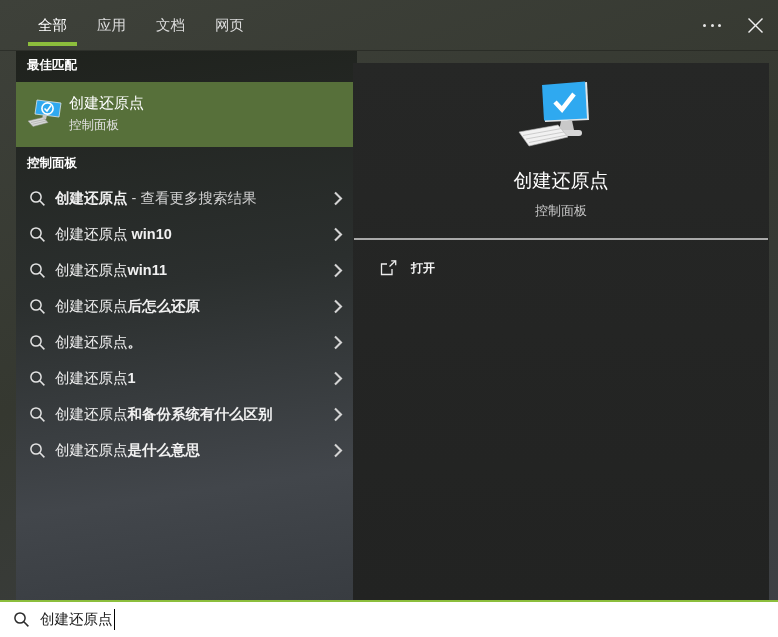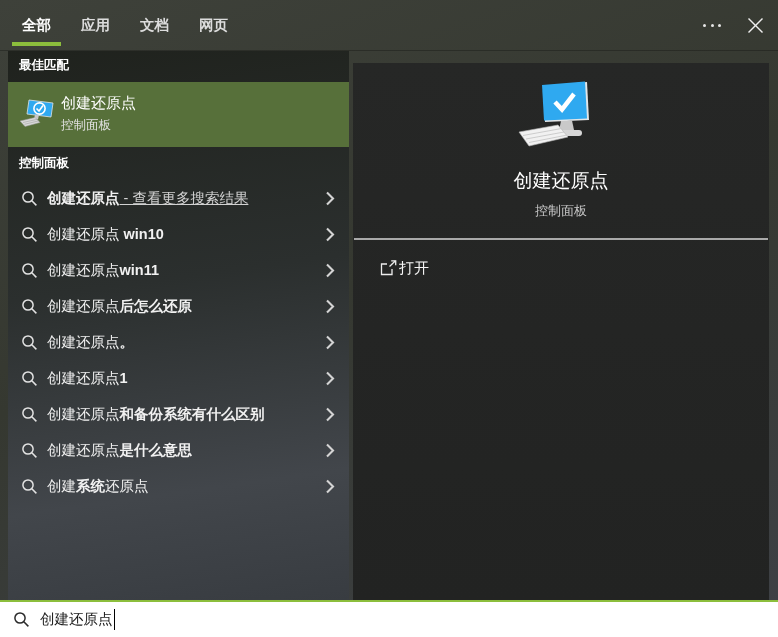--- a/index.html
+++ b/index.html
@@ -5,69 +5,69 @@
   * { margin:0; padding:0; box-sizing:border-box; }
   html,body { width:778px; height:637px; overflow:hidden; }
   body {
     font-family:"Liberation Sans","DejaVu Sans",sans-serif;
     background:linear-gradient(160deg,#3e413a 0%,#353830 45%,#3e4146 100%);
     position:relative; color:#f2f2f2;
   }
 
   
   .topbar { position:absolute; left:0; top:0; width:778px; height:51px;
-    display:flex; align-items:stretch; padding-left:22px;
-    border-bottom:1px solid rgba(0,0,0,0.25);font-weight:bold; }
+    display:flex; align-items:stretch; padding-left:38px;
+    border-bottom:1px solid rgba(0,0,0,0.25); }
   .tabs { display:flex; gap:30px; }
   .tab { position:relative; display:flex; align-items:center; gap:7px;
     font-size:14.5px; color:#dcdcdc; cursor:default; }
   .tab.active { color:#ffffff; }
   .tab.active::after { content:""; position:absolute; left:-10px; right:-10px;
     bottom:4px; height:4px; background:var(--accent); }
   .tri { width:0; height:0; border-left:4.5px solid transparent;
     border-right:4.5px solid transparent; border-top:5.5px solid #d8d8d8; }
   .win-controls { position:absolute; right:14px; top:0; height:51px;
     display:flex; align-items:center; gap:26px; }
   .dots { display:flex; gap:4.5px; align-items:center; }
   .dots i { width:3px; height:3px; border-radius:50%; background:#e6e6e6; display:block; }
 
   
-  .left-pane { position:absolute; left:8px; top:51px; width:341px; height:549px;
+  .left-pane { position:absolute; left:16px; top:51px; width:341px; height:549px;
     background:linear-gradient(172deg,#1f221d 0%,#2b2f2e 42%,#42464b 78%,#383c41 100%); }
   .section-header { position:absolute; left:11px; font-size:12.5px; font-weight:bold; color:#ffffff; }
   .hdr-best { top:6px; }
   .hdr-web  { top:104px; }
 
   .best-row { position:absolute; left:0; top:31px; width:341px; height:65px;
     background:var(--highlight); display:flex; align-items:center; cursor:default; }
   .best-icon { position:absolute; left:11px; top:15px; width:36px; height:34px; }
   .best-text { position:absolute; left:53px; top:12px; display:flex; flex-direction:column; gap:4px; }
   .best-title { font-size:15px; color:#ffffff; }
   .best-sub { font-size:12.5px; color:#e2e2e2; }
 
   .slist { position:absolute; left:0; top:129px; width:341px; }
   .sitem { height:36px; display:flex; align-items:center; padding:0 14px 0 13px; cursor:default; }
   .mag { width:17px; height:17px; color:#e3e3e3; flex:0 0 auto; display:flex; }
   .stext { margin-left:9px; font-size:14.5px; color:#f1f1f1; white-space:nowrap;
     overflow:hidden; flex:1 1 auto; }
   .stext .b { font-weight:bold; }
-  .stext .dim { color:#d2d2d2;text-decoration:underline; }
+  .stext .dim { color:#d2d2d2; }
   .chev { margin-left:auto; display:flex; flex:0 0 auto; }
 
   
   .right-panel { position:absolute; left:353px; top:63px; width:416px; height:537px;
     background:linear-gradient(180deg,#262726 0%,#222322 100%); text-align:center; }
   .big-icon { margin-top:17px; display:inline-block; }
   .pv-title { font-size:19px; color:#ffffff; margin-top:14px; }
   .pv-sub { font-size:13px; color:#c9c9c9; margin-top:8px; }
   .pv-divider { position:absolute; left:1px; right:1px; top:175px; height:2px; background:#a9a9a9; }
   .pv-open { position:absolute; left:0; top:191px; width:100%; height:28px;
     display:flex; align-items:center; padding-left:27px; cursor:default; }
   .open-icon { display:flex; width:17px; }
-  .open-label { margin-left:2px; font-size:15px; color:#f5f5f5; }
+  .open-label { margin-left:14px; font-size:12px; color:#f5f5f5;font-weight:bold; }
 
   
   .search-bar { position:absolute; left:0; top:600px; width:778px; height:37px;
     background:#ffffff; border-top:2.5px solid var(--accent);
     display:flex; align-items:center; padding-left:13px; }
   .search-bar .mag { color:#2b2b2b; width:18px; height:18px; }
   .query { margin-left:9px; font-size:14.5px; color:#191919; }
   .caret { display:inline-block; width:1.5px; height:21px; background:#000;
     margin-left:1px; vertical-align:-5px; }
 </style>
@@ -223,34 +223,20 @@
         </span>
       </div>
       <div class="sitem">
         <span class="mag">
           <svg width="17" height="17" viewBox="0 0 17 17">
             <circle cx="7" cy="7" r="5.1" fill="none" stroke="currentColor" stroke-width="1.5"></circle>
             <line x1="10.8" y1="10.8" x2="15.4" y2="15.4" stroke="currentColor" stroke-width="1.5"></line>
           </svg>
         </span>
         <span class="stext"><span class="">创建还原点</span><span class="b">是什么意思</span></span>
-        <span class="chev">
-          <svg width="10" height="15" viewBox="0 0 10 15">
-            <polyline points="2,1.5 8,7.5 2,13.5" fill="none" stroke="#d4d4d4" stroke-width="2.1"></polyline>
-          </svg>
-        </span>
-      </div>
-      <div class="sitem">
-        <span class="mag">
-          <svg width="17" height="17" viewBox="0 0 17 17">
-            <circle cx="7" cy="7" r="5.1" fill="none" stroke="currentColor" stroke-width="1.5"></circle>
-            <line x1="10.8" y1="10.8" x2="15.4" y2="15.4" stroke="currentColor" stroke-width="1.5"></line>
-          </svg>
-        </span>
-        <span class="stext"><span class="">创建</span><span class="b">系统</span><span class="">还原点</span></span>
         <span class="chev">
           <svg width="10" height="15" viewBox="0 0 10 15">
             <polyline points="2,1.5 8,7.5 2,13.5" fill="none" stroke="#d4d4d4" stroke-width="2.1"></polyline>
           </svg>
         </span>
       </div>
     </div>
 </div>
 
 <div class="right-panel">

